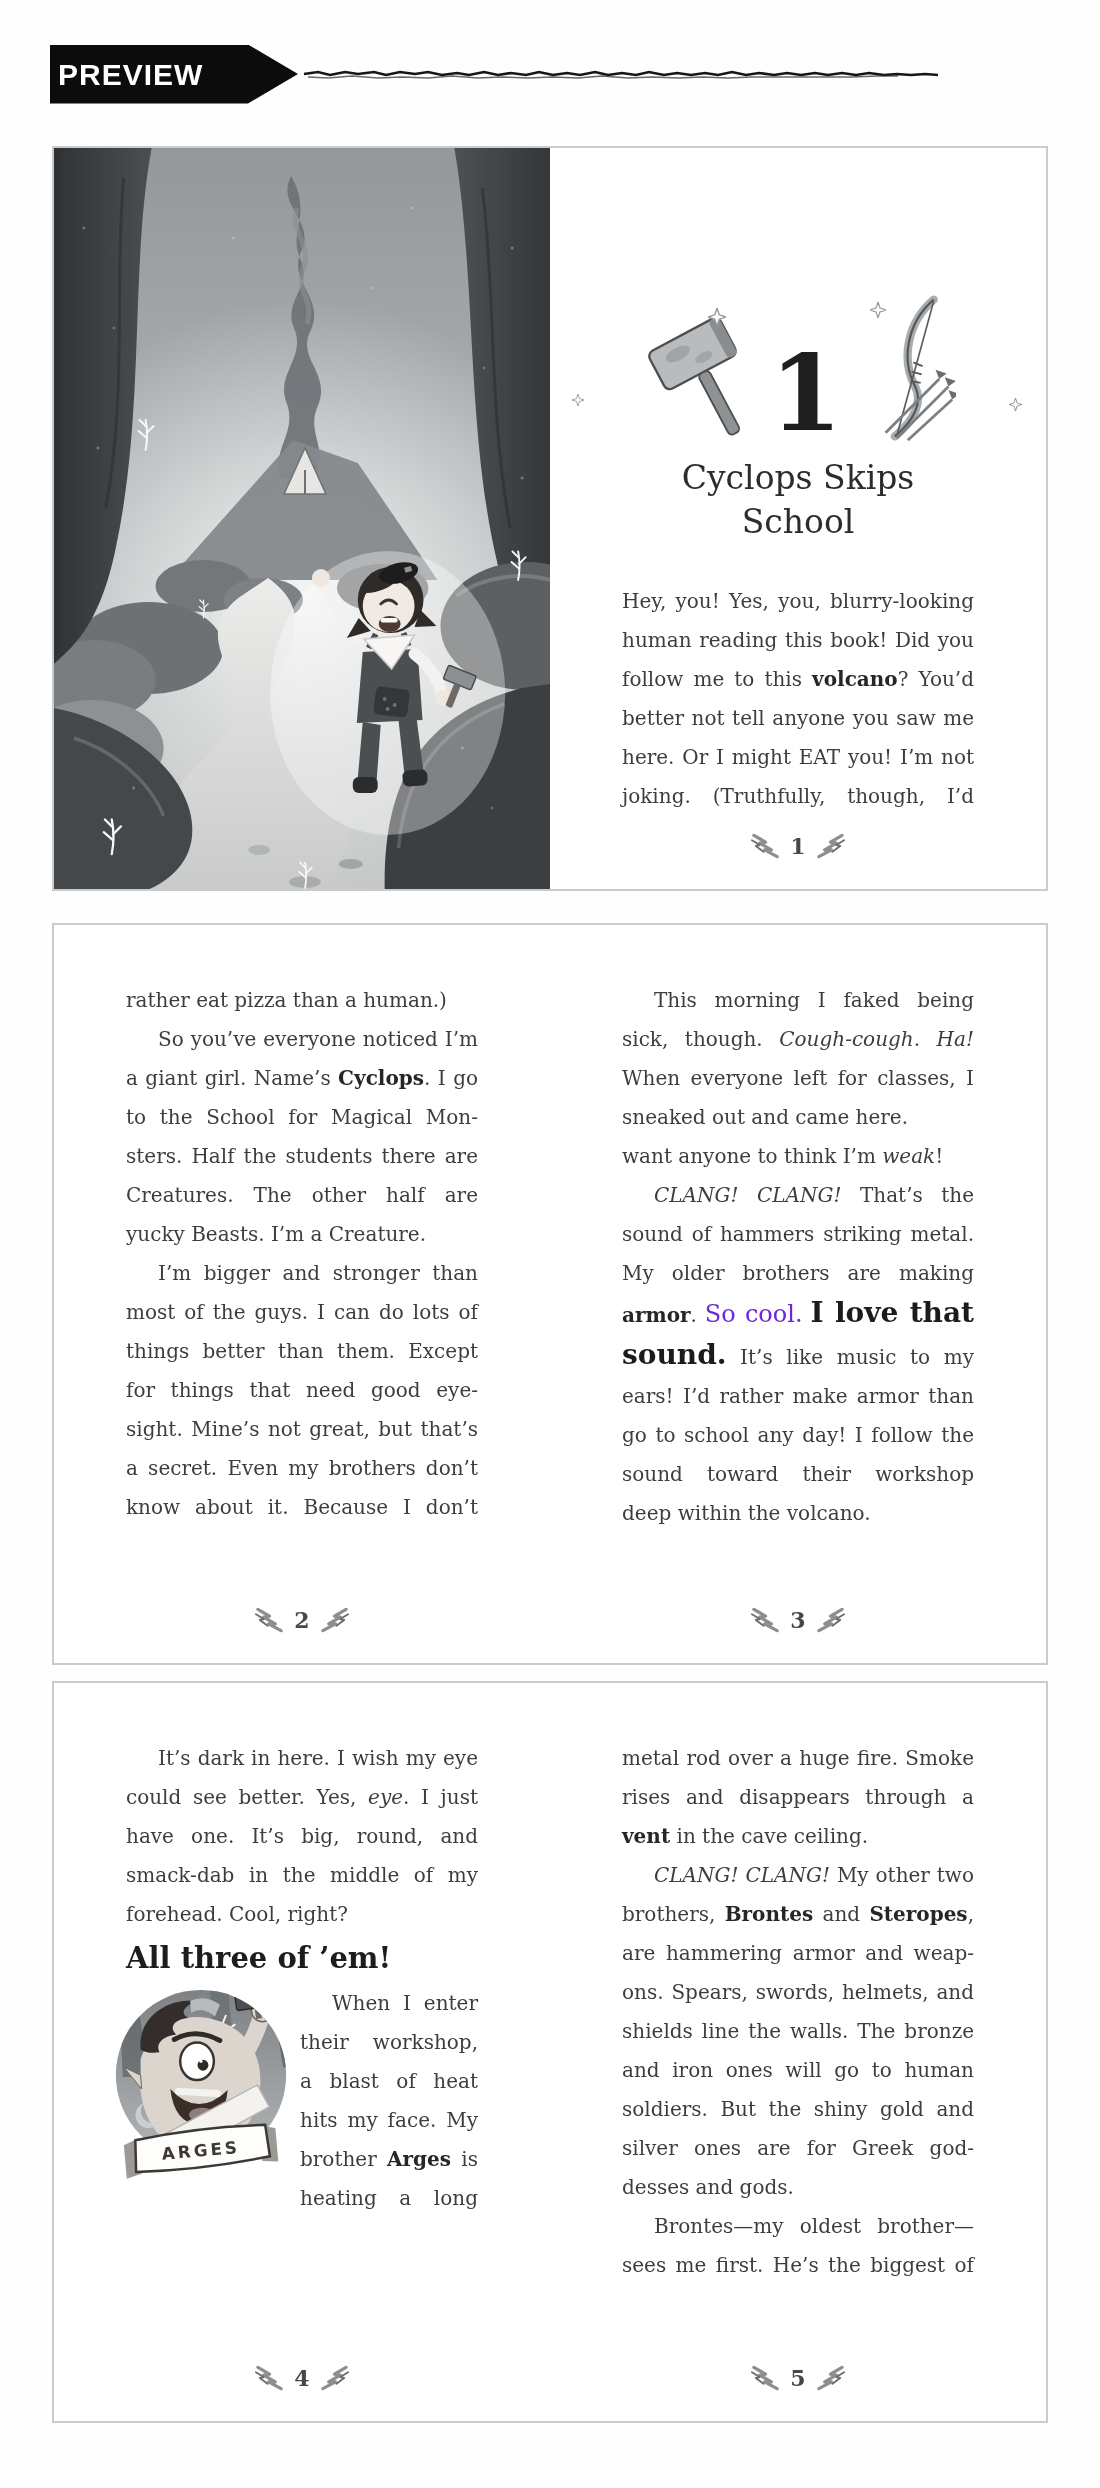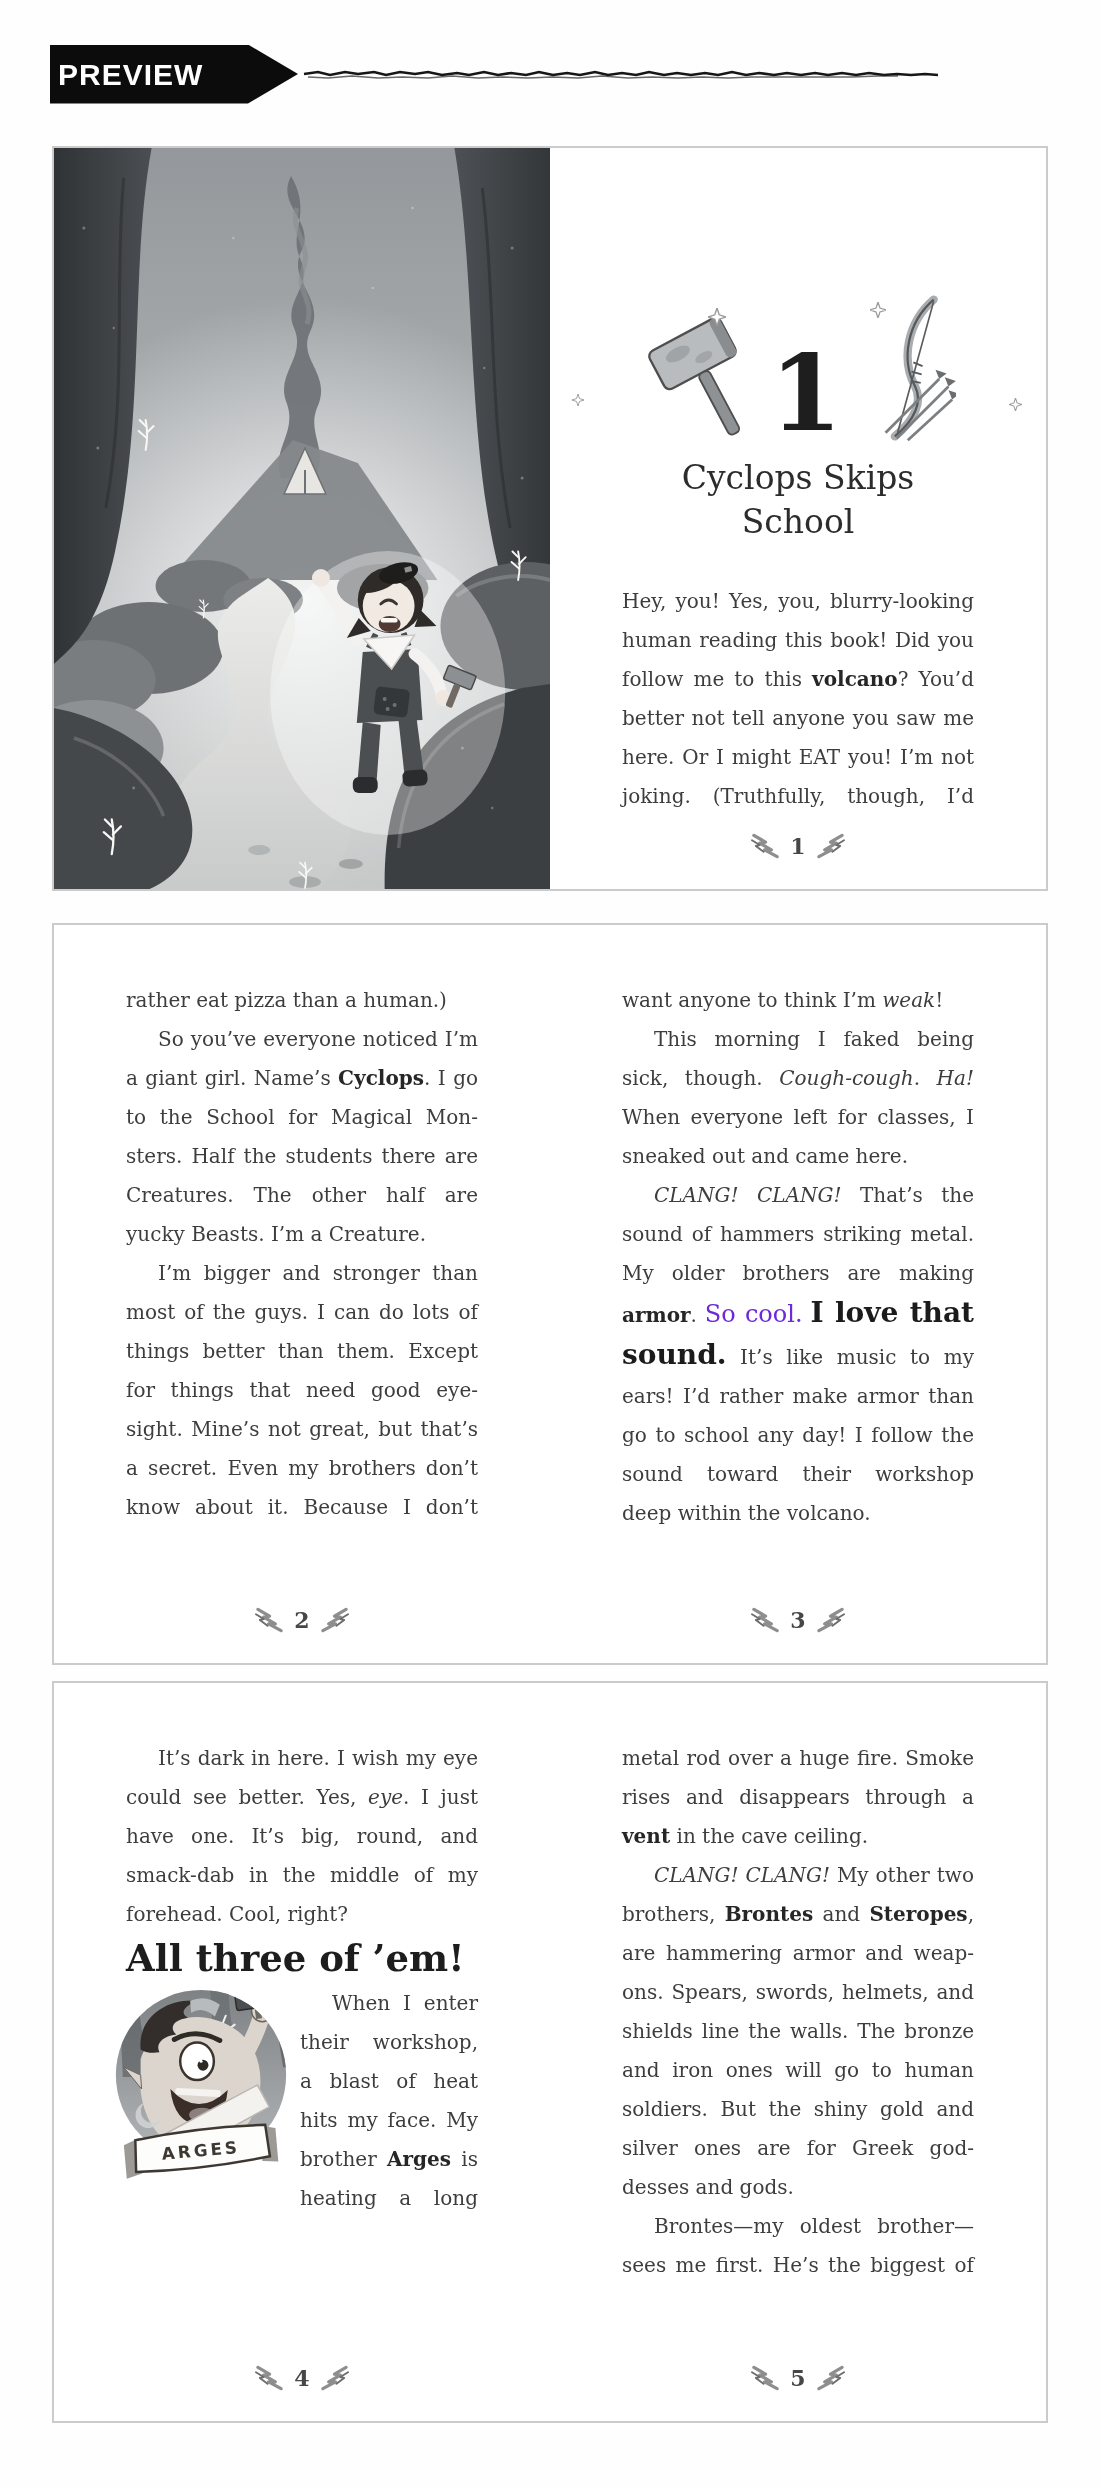--- a/index.html
+++ b/index.html
@@ -22,21 +22,21 @@
   .half{width:50%;box-sizing:border-box;display:flex;flex-direction:column;position:relative;}
   .half.textpage{padding:56px 0 30px;}
   .illus-half{padding:0;overflow:hidden;}
   .illus-half svg{display:block;width:100%;height:100%;}
 
   
   .page-body{width:352px;margin:0 auto;text-align:justify;font-size:20px;line-height:39px;}
   .para{margin:0;}
   .para.ind{text-indent:32px;}
   .para.jlast{text-align-last:justify;}
-  .para.shout{font-size:37px;font-weight:bold;color:#1d1d1d;line-height:44px;text-indent:0;
+  .para.shout{font-size:29px;font-weight:bold;color:#1d1d1d;line-height:44px;text-indent:0;
     text-align:right;text-align-last:left;margin:2px 0 4px;}
   .b{font-weight:bold;color:#262626;}
   .i{font-style:italic;}
   .big{font-weight:bold;font-size:28px;color:#1b1b1b;}
   .lite{color:#6d28d9;font-size:24px;}
 
   
   .ch-half{padding:0 0 28px;}
   .ch-icons{position:relative;height:148px;margin-top:90px;display:flex;align-items:flex-end;justify-content:center;gap:8px;}
   .ch-num{font-size:104px;line-height:0.92;font-weight:bold;color:#1e1e1e;margin:0 4px;}
@@ -289,22 +289,22 @@
           </svg>
         <span class="pnum">2</span>
         <svg class="boltR" width="29" height="26" viewBox="0 0 30 26">
             <use href="#bolt"></use>
           </svg>
       </div>
     </div>
 
     <div class="half textpage">
       <div class="page-body">
+        <p class="para ind"><span>This morning I faked being sick, though. </span><span class="i">Cough-cough</span><span>. </span><span class="i">Ha!</span><span> When everyone left for classes, I sneaked out and came here.</span></p>
         <p class="para"><span>want anyone to think I’m </span><span class="i">weak</span><span>!</span></p>
-        <p class="para ind"><span>This morning I faked being sick, though. </span><span class="i">Cough-cough</span><span>. </span><span class="i">Ha!</span><span> When everyone left for classes, I sneaked out and came here.</span></p>
         <p class="para ind"><span class="i">CLANG! CLANG!</span><span> That’s the sound of hammers striking metal. My older brothers are making </span><span class="b">armor</span><span>. </span><span class="lite">So cool.</span><span> </span><span class="big">I love that sound.</span><span> It’s like music to my ears! I’d rather make armor than go to school any day! I follow the sound toward their workshop deep within the volcano.</span></p>
       </div>
       <div class="pagefoot">
         <svg width="29" height="26" viewBox="0 0 30 26">
             <use href="#bolt"></use>
           </svg>
         <span class="pnum">3</span>
         <svg class="boltR" width="29" height="26" viewBox="0 0 30 26">
             <use href="#bolt"></use>
           </svg>

